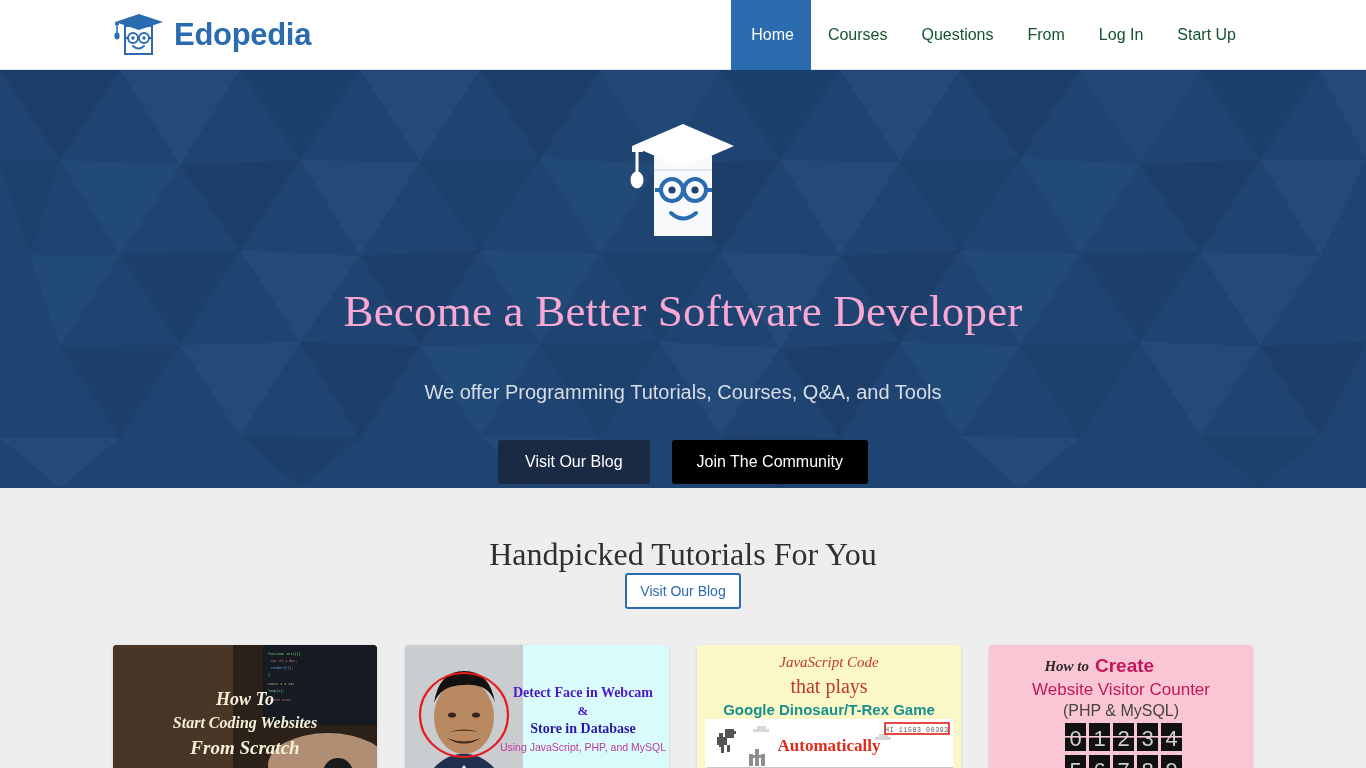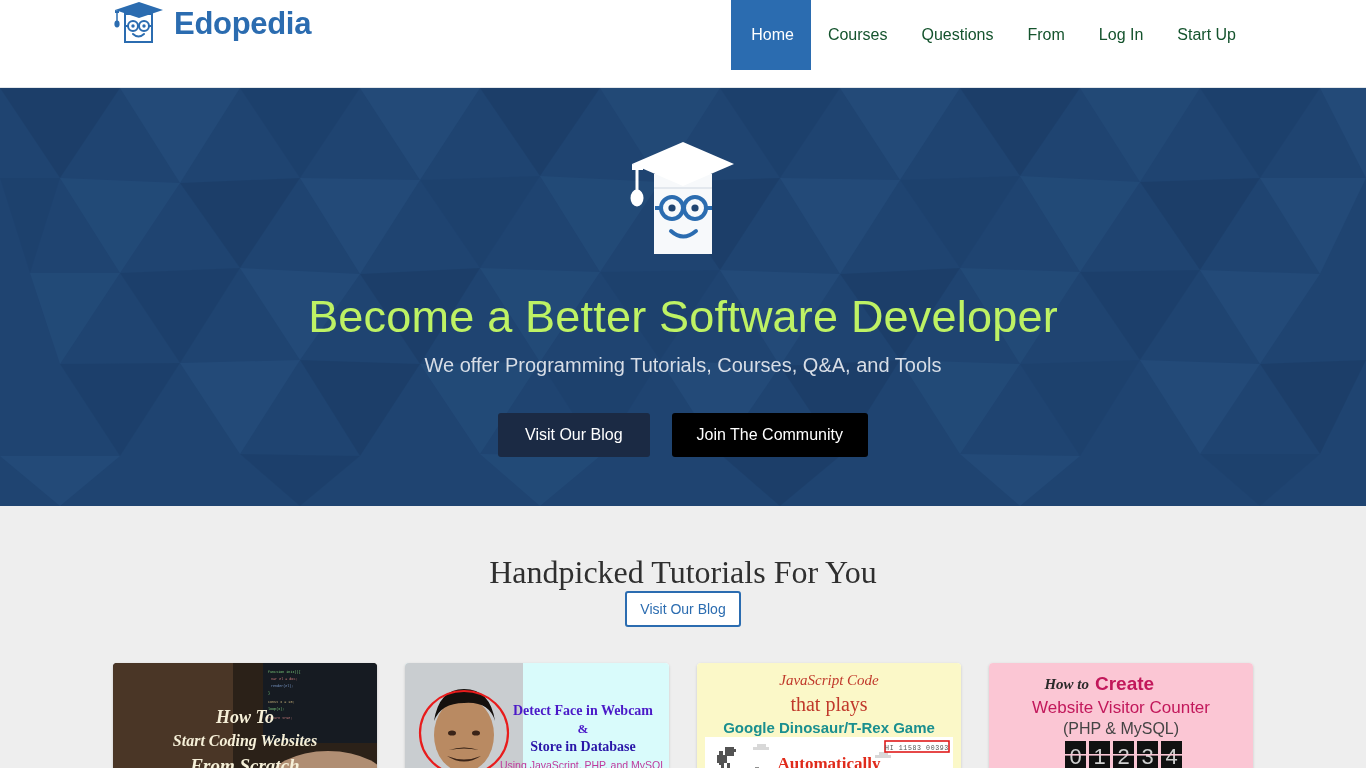--- a/index.html
+++ b/index.html
@@ -5,25 +5,25 @@
   * { box-sizing: border-box; margin: 0; padding: 0; }
   html, body {
     width: 1366px; height: 768px;
     overflow: hidden;
     background: #eeeeee;
     font-family: "Liberation Sans", sans-serif;
   }
 
   
   .header {
-    height: 88px;
+    height: 70px;
     background: #ffffff;
     border-bottom: 1px solid #e2e6ea;
     display: flex;
-    align-items: flex-start;
+    align-items: center;
     justify-content: space-between;
     padding: 0 113px;
     position: relative;
   }
   .brand { display: flex; align-items: center; gap: 7px; text-decoration: none; }
   .brand-mark { width: 54px; height: 46px; display: block; }
   .brand-text {
     font-size: 31px;
     font-weight: bold;
     color: #2b6cb0;
@@ -55,32 +55,32 @@
   .hero-inner {
     position: relative;
     z-index: 2;
     display: flex;
     flex-direction: column;
     align-items: center;
     width: 100%;
   }
   .hero-mascot { width: 118px; height: 128px; margin-top: 48px; display: block; }
   .hero-title {
-    font-family: Liberation Sans, sans-serif;
+    font-family: Liberation Serif, serif;
     font-size: 45px;
-    color: #bef264;
-    margin-top: 28px;
+    color: #f9a8d4;
+    margin-top: 41px;
     letter-spacing: 0.2px;
     font-weight: normal;
     line-height: 1.1;
   }
   .hero-sub {
     font-size: 20px;
     color: #d7dde6;
-    margin-top: 12px;
+    margin-top: 44px;
   }
   .hero-actions { margin-top: 36px; display: flex; }
   .btn-dark {
     background: #1b2a44;
     color: #ffffff;
     font-size: 16px;
     padding: 13px 27px;
     border: none;
     border-radius: 3px;
     cursor: pointer;

